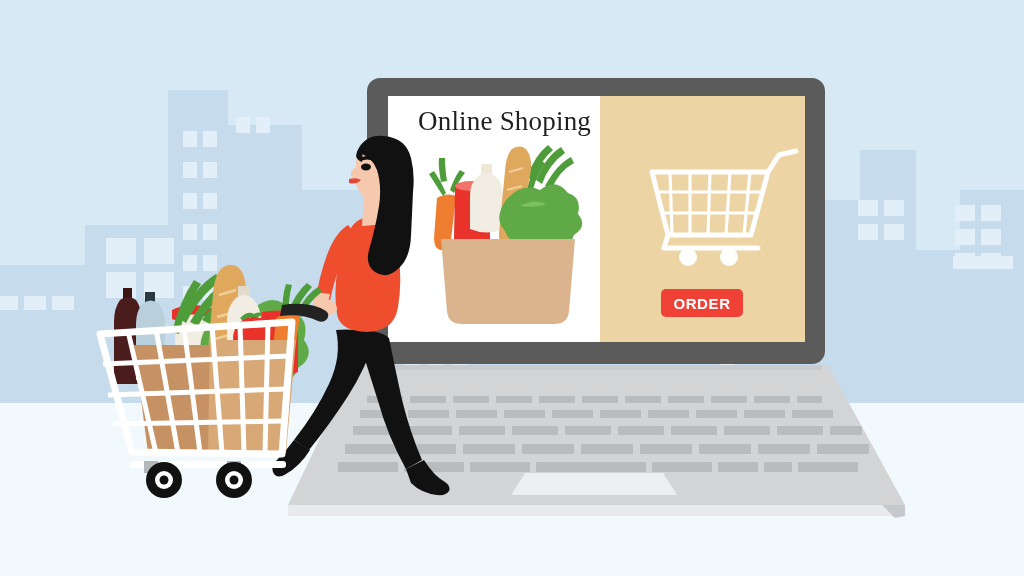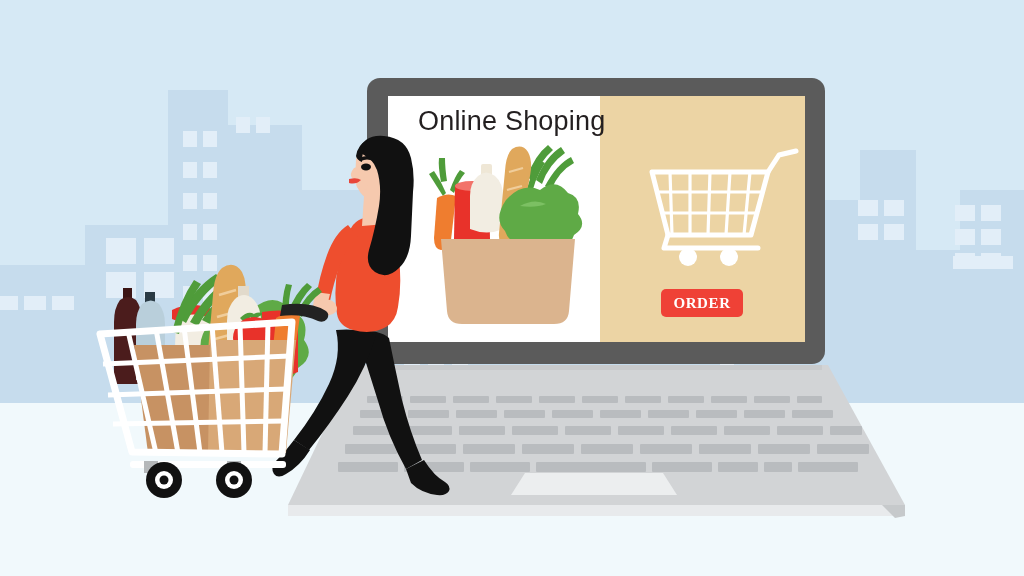--- a/index.html
+++ b/index.html
@@ -5,31 +5,31 @@
   html,body{margin:0;padding:0;}
   body{
     width:1024px;height:576px;overflow:hidden;
     font-family:"Liberation Sans", sans-serif;
     background:#d6e9f5;
   }
   #stage{position:relative;width:1024px;height:576px;overflow:hidden;}
   #stage svg{display:block;}
   #screen-title{
     position:absolute;left:418px;top:105px;
-    font-family:Liberation Sans, sans-serif;
+    font-family:Liberation Serif, serif;
     font-size:27px;line-height:32px;color:#231f20;
     letter-spacing:0.2px;white-space:nowrap;
   }
   #order-button{
     position:absolute;left:661px;top:289px;
     width:82px;height:28px;border-radius:5px;
     background:#ef4136;
     display:flex;align-items:center;justify-content:center;
     color:#ffffff;font-size:15px;font-weight:bold;letter-spacing:0.6px;
-    font-family:Liberation Serif, serif;
+    font-family:Liberation Sans, sans-serif;
     cursor:pointer;user-select:none;
   }
 </style>
 </head>
 <body>
 
 <div id="stage">
 
   <svg width="1024" height="576" viewBox="0 0 1024 576" xmlns="http://www.w3.org/2000/svg">
 

